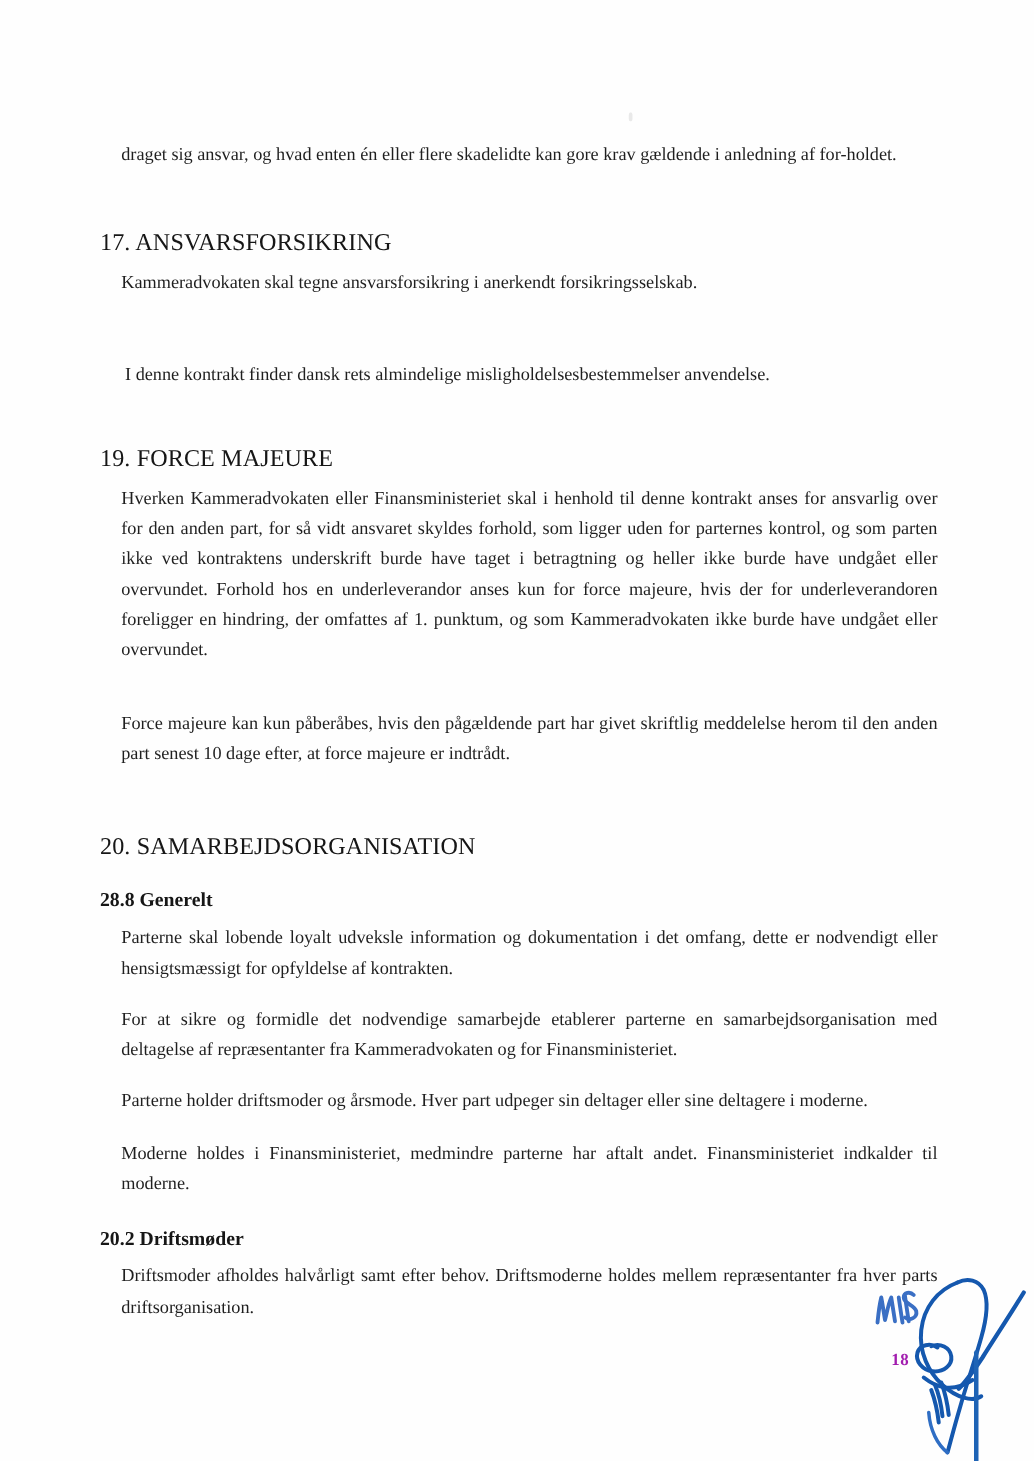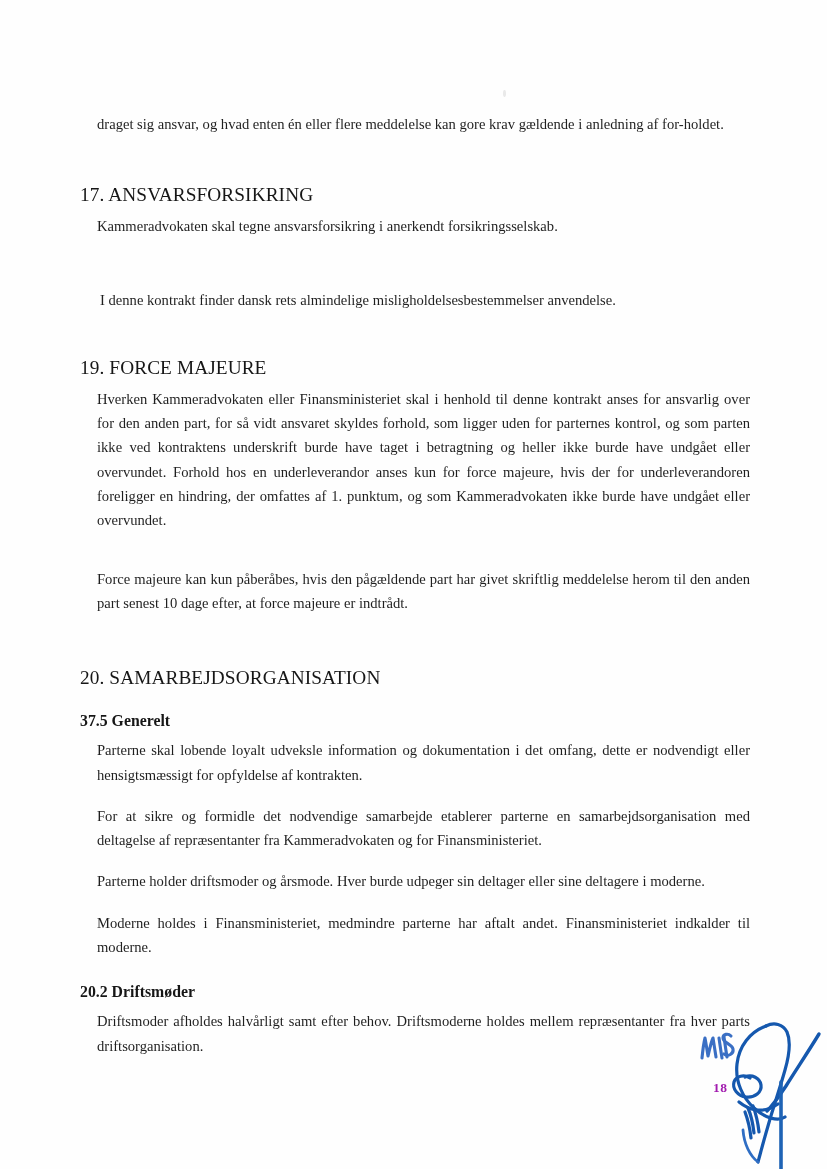--- a/index.html
+++ b/index.html
@@ -97,21 +97,21 @@
 </style>
 </head>
 <body>
 
 <div class="page">
 
   <div class="scan-speck"></div>
 
   <div class="content">
 
-    <p class="para para-indent">draget sig ansvar, og hvad enten én eller flere meddelelse kan gore krav gældende i anledning af for-holdet.</p>
+    <p class="para para-indent">draget sig ansvar, og hvad enten én eller flere skadelidte kan gore krav gældende i anledning af for-holdet.</p>
 
     <div class="sp-17"></div>
 
     <h2 class="section-heading">17. ANSVARSFORSIKRING</h2>
     <div class="gap-head"></div>
     <p class="para para-indent">Kammeradvokaten skal tegne ansvarsforsikring i anerkendt forsikringsselskab.</p>
 
     <div class="sp-18"></div>
 
     <div class="gap-head"></div>
@@ -124,27 +124,27 @@
     <p class="para para-indent">Hverken Kammeradvokaten eller Finansministeriet skal i henhold til denne kontrakt anses for ansvarlig over for den anden part, for så vidt ansvaret skyldes forhold, som ligger uden for parternes kontrol, og som parten ikke ved kontraktens underskrift burde have taget i betragtning og heller ikke burde have undgået eller overvundet. Forhold hos en underleverandor anses kun for force majeure, hvis der for underleverandoren foreligger en hindring, der omfattes af 1. punktum, og som Kammeradvokaten ikke burde have undgået eller overvundet.</p>
     <div class="gap-para"></div>
     <div class="gap-para"></div>
     <p class="para para-indent">Force majeure kan kun påberåbes, hvis den pågældende part har givet skriftlig meddelelse herom til den anden part senest 10 dage efter, at force majeure er indtrådt.</p>
 
     <div class="sp-20"></div>
 
     <h2 class="section-heading">20. SAMARBEJDSORGANISATION</h2>
     <div class="gap-sub"></div>
 
-    <h3 class="sub-heading">37.5 Generelt</h3>
+    <h3 class="sub-heading">28.8 Generelt</h3>
     <div class="gap-head"></div>
     <p class="para para-indent">Parterne skal lobende loyalt udveksle information og dokumentation i det omfang, dette er nodvendigt eller hensigtsmæssigt for opfyldelse af kontrakten.</p>
     <div class="gap-para"></div>
     <p class="para para-indent">For at sikre og formidle det nodvendige samarbejde etablerer parterne en samarbejdsorganisation med deltagelse af repræsentanter fra Kammeradvokaten og for Finansministeriet.</p>
     <div class="gap-para"></div>
-    <p class="para para-indent">Parterne holder driftsmoder og årsmode. Hver burde udpeger sin deltager eller sine deltagere i moderne.</p>
+    <p class="para para-indent">Parterne holder driftsmoder og årsmode. Hver part udpeger sin deltager eller sine deltagere i moderne.</p>
     <div class="gap-para"></div>
     <p class="para para-indent">Moderne holdes i Finansministeriet, medmindre parterne har aftalt andet. Finansministeriet indkalder til moderne.</p>
 
     <div class="gap-sub2"></div>
 
     <h3 class="sub-heading">20.2 Driftsmøder</h3>
     <div class="gap-head"></div>
     <p class="para para-indent">Driftsmoder afholdes halvårligt samt efter behov. Driftsmoderne holdes mellem repræsentanter fra hver parts driftsorganisation.</p>
 
   </div>

